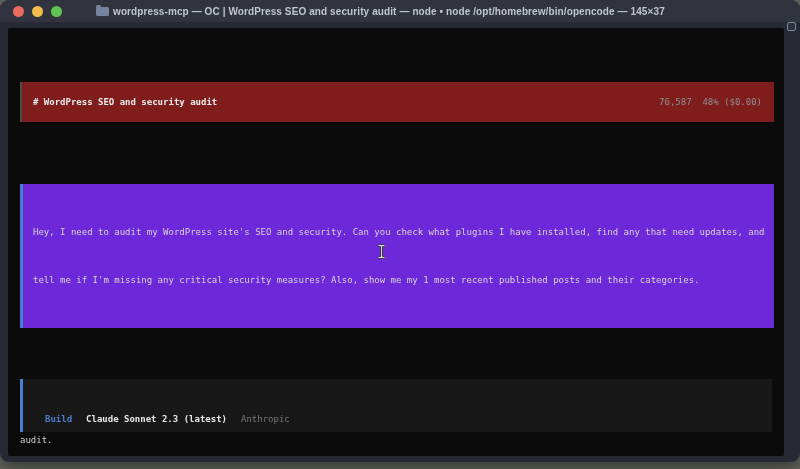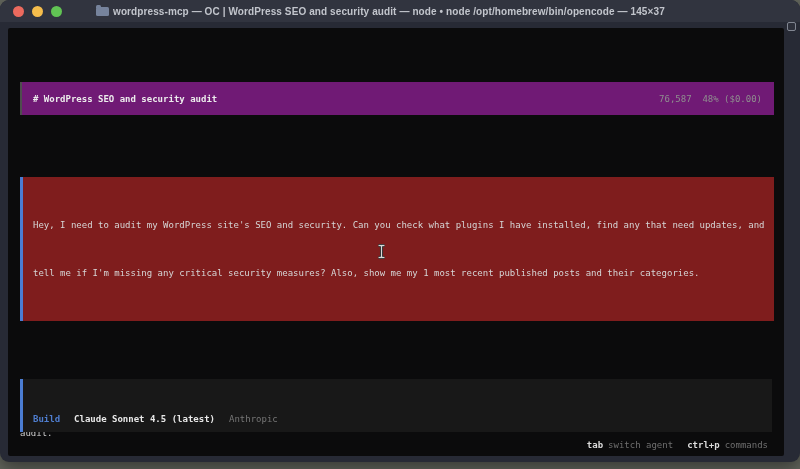--- a/index.html
+++ b/index.html
@@ -46,46 +46,46 @@
     font-size:9px; line-height:16px; color:#cfcfcf;
     padding:4px 10px 0 12px; overflow:hidden; white-space:pre;
   }
   .scroll-square {
     position:absolute; top:22px; right:4px; width:9px; height:9px;
     border:1px solid #818692; border-radius:2px; background:#2d303b;
   }
 
   
   .session-header {
-    margin-top:2px; height:33px; background:#701a75;
+    margin-top:2px; height:40px; background:#7f1d1d;
     border-left:2px solid #4e4e4e;
     display:flex; align-items:center; justify-content:space-between;
     padding:0 12px 0 11px;
   }
   .session-title { font-weight:700; color:#ececec; }
   .session-stats { color:#8f8f8f; }
 
   .user-msg {
-    margin-top:14px; background:#7f1d1d; border-left:3px solid #4b7dd3;
+    margin-top:14px; background:#6d28d9; border-left:3px solid #4b7dd3;
     padding:8px 12px 8px 10px;
   }
   .user-msg .line { color:#d6d6d6; }
 
   .line { height:16px; }
   .asst1 { margin-top:8px; }
 
   
   .ibeam { position:absolute; left:369px; top:216px; width:9px; height:15px; }
 
   
   .input-panel {
     position:absolute; left:12px; right:12px; bottom:24px; height:53px;
     background:#181818; border-left:3px solid #4b7dd3;
     display:flex; flex-direction:column; justify-content:flex-end;
-    padding:0 12px 5px 10px;
+    padding:0 12px 5px 22px;
   }
   .model-line { height:16px; display:flex; gap:0; }
   .mode-badge { color:#4f7ed0; font-weight:700; }
   .model-name { color:#e8e8e8; font-weight:700; margin-left:14px; }
   .provider-name { color:#767676; margin-left:14px; }
 
   
   .statusbar {
     position:absolute; left:12px; right:16px; bottom:3px; height:16px;
     display:flex; justify-content:flex-end; gap:14px;
@@ -140,35 +140,25 @@
 
       
       
       
 
       
 
       <div class="input-panel">
         <div class="model-line">
           <span class="mode-badge">Build</span>
-          <span class="model-name">Claude Sonnet 4.5 (latest)</span>
+          <span class="model-name">Claude Sonnet 2.3 (latest)</span>
           <span class="provider-name">Anthropic</span>
         </div>
       </div>
 
-      <div class="statusbar">
-        <div class="hint">
-          <span class="key">tab</span>
-          <span class="lbl">switch agent</span>
-        </div>
-        <div class="hint">
-          <span class="key">ctrl+p</span>
-          <span class="lbl">commands</span>
-        </div>
-      </div>
 
       <svg class="ibeam" viewBox="0 0 9 15">
         <path d="M1.5 1.5 h6 M4.5 1.5 v12 M1.5 13.5 h6" stroke="#111" stroke-width="3" fill="none"></path>
         <path d="M1.5 1.5 h6 M4.5 1.5 v12 M1.5 13.5 h6" stroke="#d8d8d8" stroke-width="1.4" fill="none"></path>
       </svg>
 
     </div>
   </div>
 
   <div class="scroll-square"></div>

